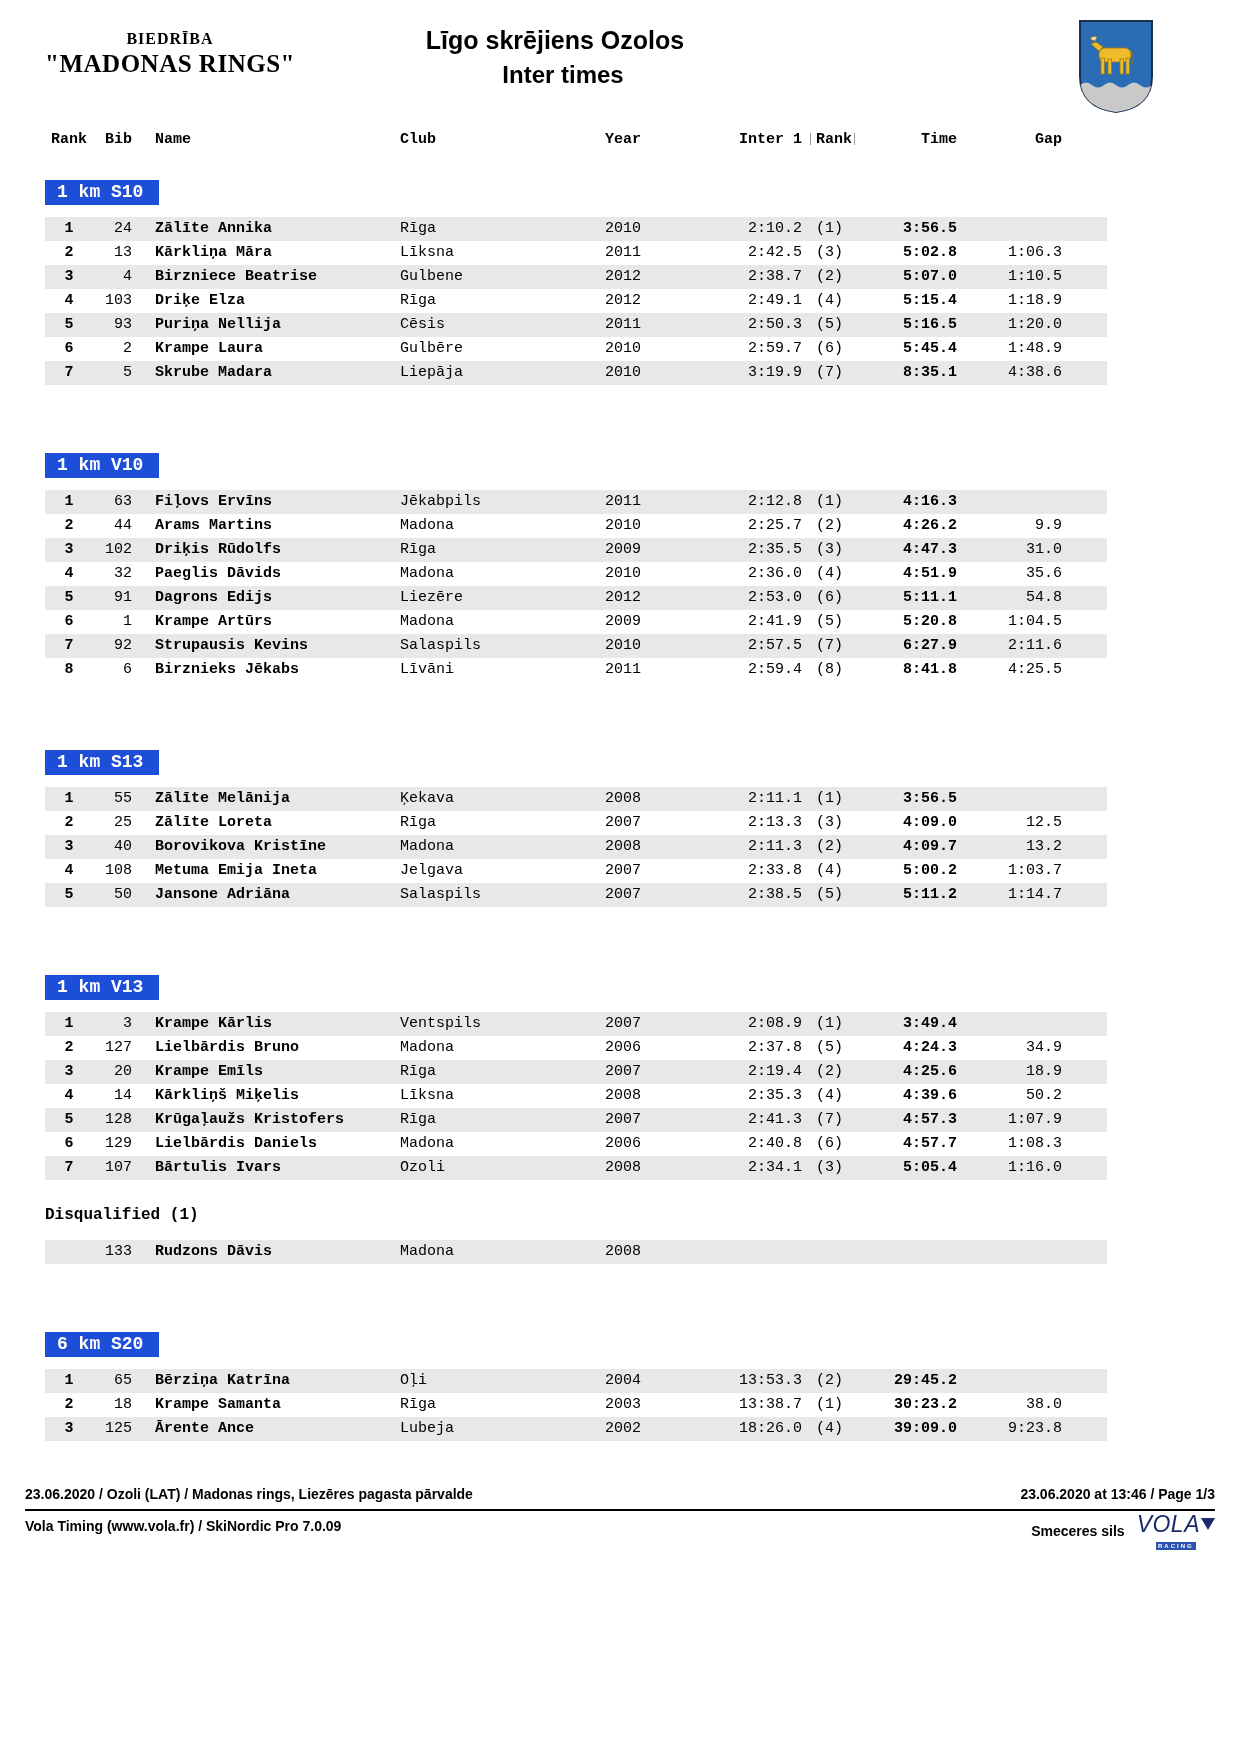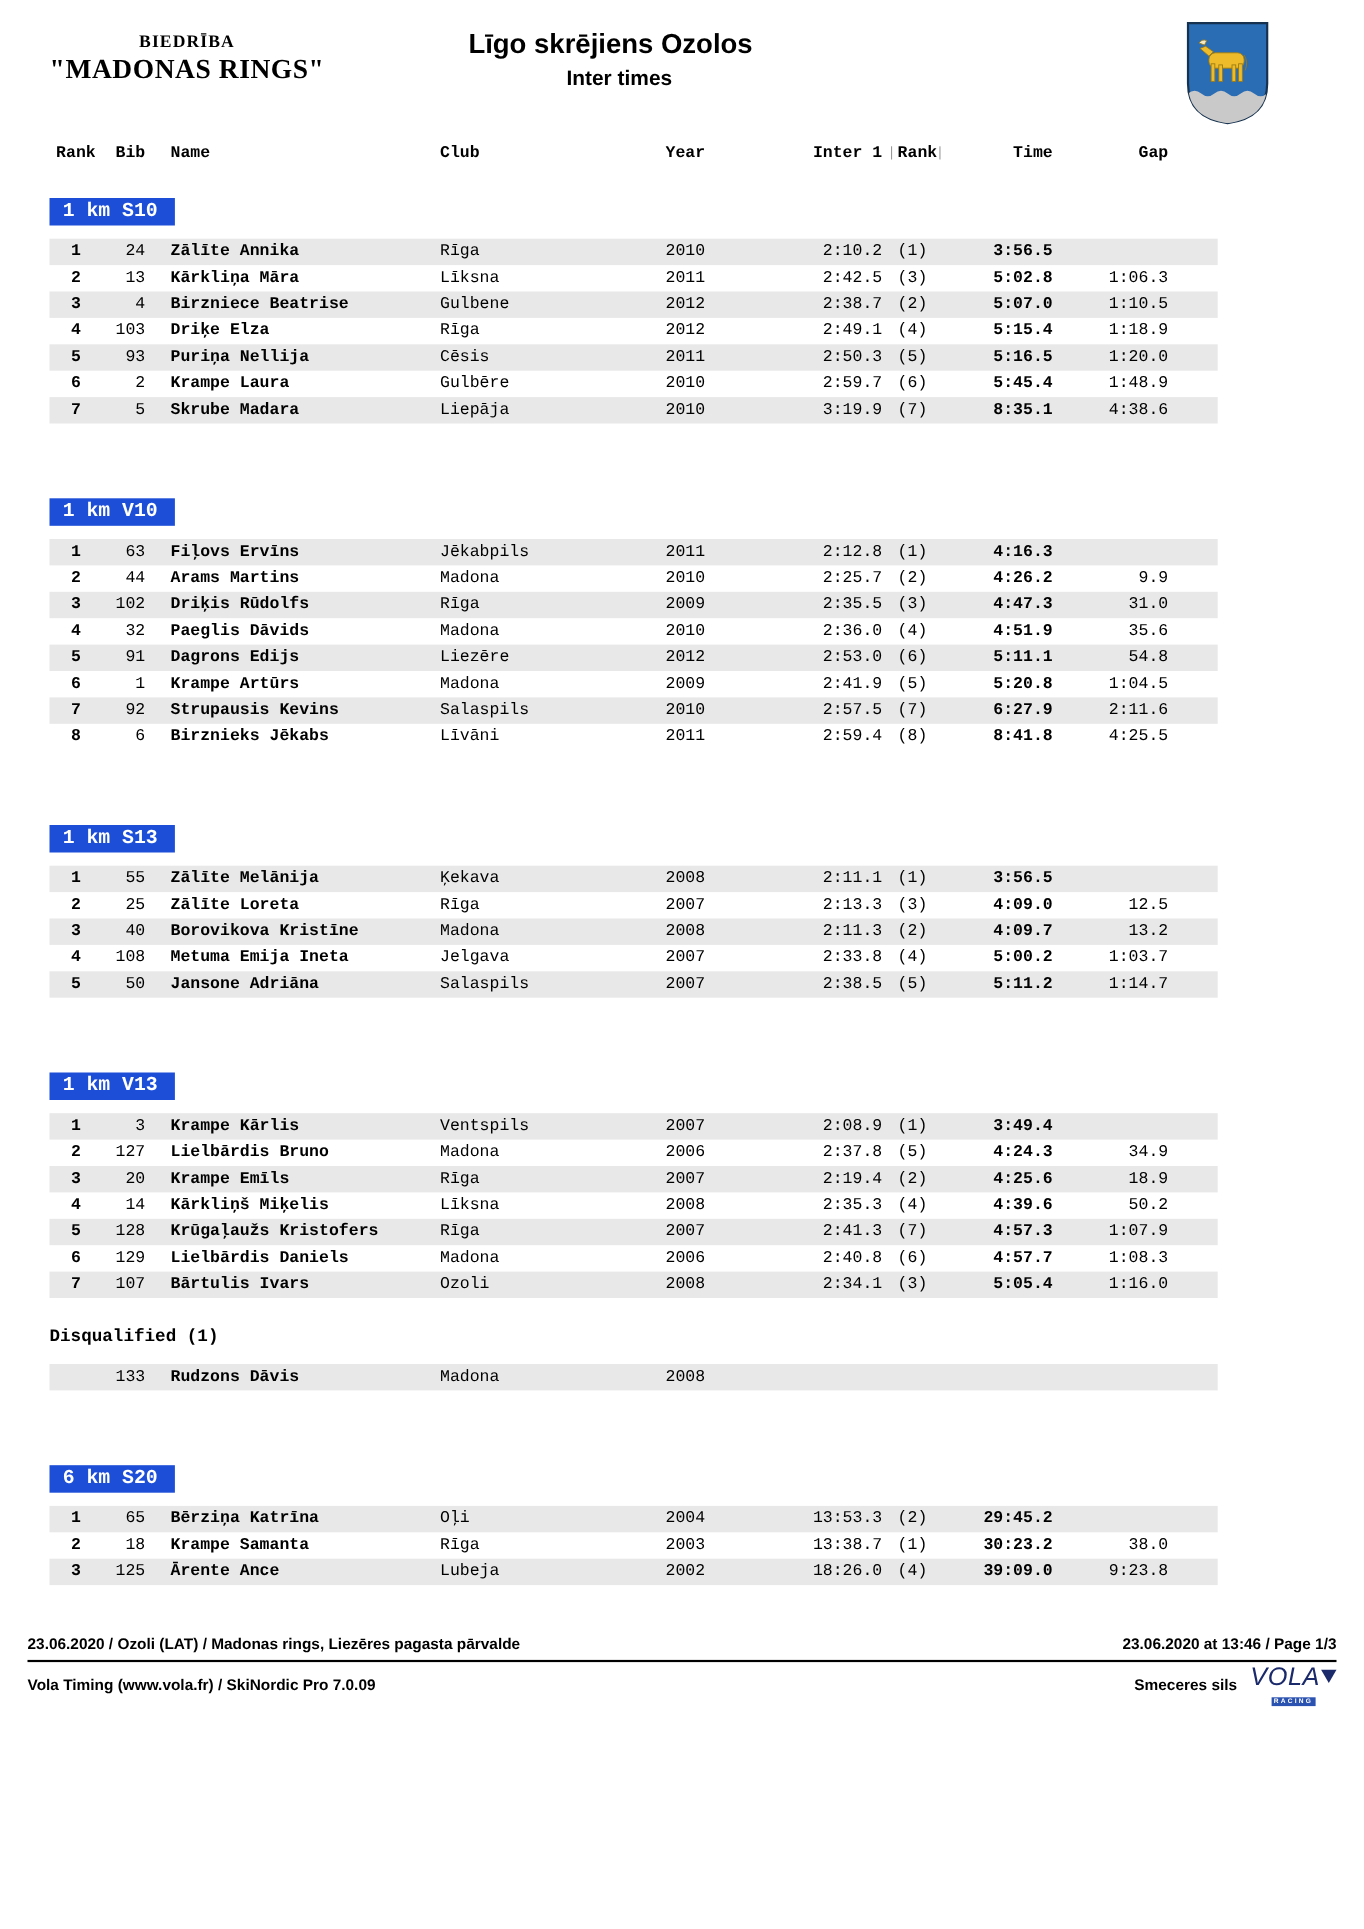--- a/index.html
+++ b/index.html
@@ -5,21 +5,21 @@
   html,body{margin:0;padding:0;background:#ffffff;}
   body{width:1240px;height:1754px;overflow:hidden;font-family:"Liberation Sans","DejaVu Sans",sans-serif;color:#000;}
   .page{position:relative;width:1240px;height:1754px;background:#fff;}
 
   
   .org-block{position:absolute;left:20px;top:30px;width:300px;text-align:center;font-family:"Liberation Serif","DejaVu Serif",serif;font-weight:bold;}
   .org-line1{font-size:16px;letter-spacing:1px;}
   .org-line2{font-size:25px;margin-top:2px;letter-spacing:0.5px;}
   .title-block{position:absolute;left:0;top:26px;width:1110px;text-align:center;}
   .doc-title{font-size:25px;font-weight:bold;}
-  .doc-subtitle{font-size:19px;font-weight:bold;margin-top:6px;padding-left:16px;}
+  .doc-subtitle{font-size:24px;font-weight:bold;margin-top:6px;padding-left:16px;}
   .crest{position:absolute;right:85px;top:18px;width:78px;height:98px;}
 
   
   .content{position:absolute;left:45px;top:128px;width:1062px;font-family:Liberation Mono, monospace;}
   .colheader,.row{display:grid;grid-template-columns:48px 47px 260px 205px 125px 72px 63px 92px 105px;height:24px;line-height:24px;font-size:15px;}
   .colheader{font-weight:bold;}
   .cell{white-space:nowrap;overflow:hidden;}
   .c-rank{text-align:center;font-weight:bold;}
   .c-bib{text-align:right;padding-right:8px;}
   .c-name{padding-left:15px;font-weight:bold;}
@@ -41,21 +41,21 @@
   .band-title{display:inline-block;background:#1d4ed8;color:#fff;font-size:18px;font-weight:bold;padding:2px 16px 3px 12px;}
   .plain-title{font-size:16px;font-weight:bold;}
   .section.band .rows{margin-top:12px;}
   .section.plain .rows{margin-top:16px;}
   .rows .row:nth-child(odd){background:#e8e8e8;}
 
   
   .footer{position:absolute;left:25px;right:25px;top:1483px;font-weight:bold;font-size:14px;}
   .footer-line1{display:flex;justify-content:space-between;height:22px;line-height:22px;}
   .footer-rule{border-top:2px solid #000;margin-top:4px;}
-  .footer-line2{display:flex;justify-content:space-between;align-items:center;margin-top:7px;height:26px;}
+  .footer-line2{display:flex;justify-content:space-between;margin-top:7px;height:26px;}
   .footer-right2{display:flex;align-items:center;gap:12px;}
   .vola-logo{display:inline-block;text-align:center;color:#1b2a6b;line-height:1;}
   .vola-word{font-size:23px;font-weight:normal;font-style:italic;letter-spacing:0.5px;display:flex;align-items:center;gap:1px;}
   .vola-flag{display:inline-block;width:0;height:0;border-left:7px solid transparent;border-right:7px solid transparent;border-top:12px solid #1b2a6b;}
   .vola-bar{margin-top:1px;background:#2a52b0;color:#fff;font-size:6px;letter-spacing:2px;padding:1px 2px;font-style:normal;}
 </style>
 </head>
 <body>
 
 <div class="page">

